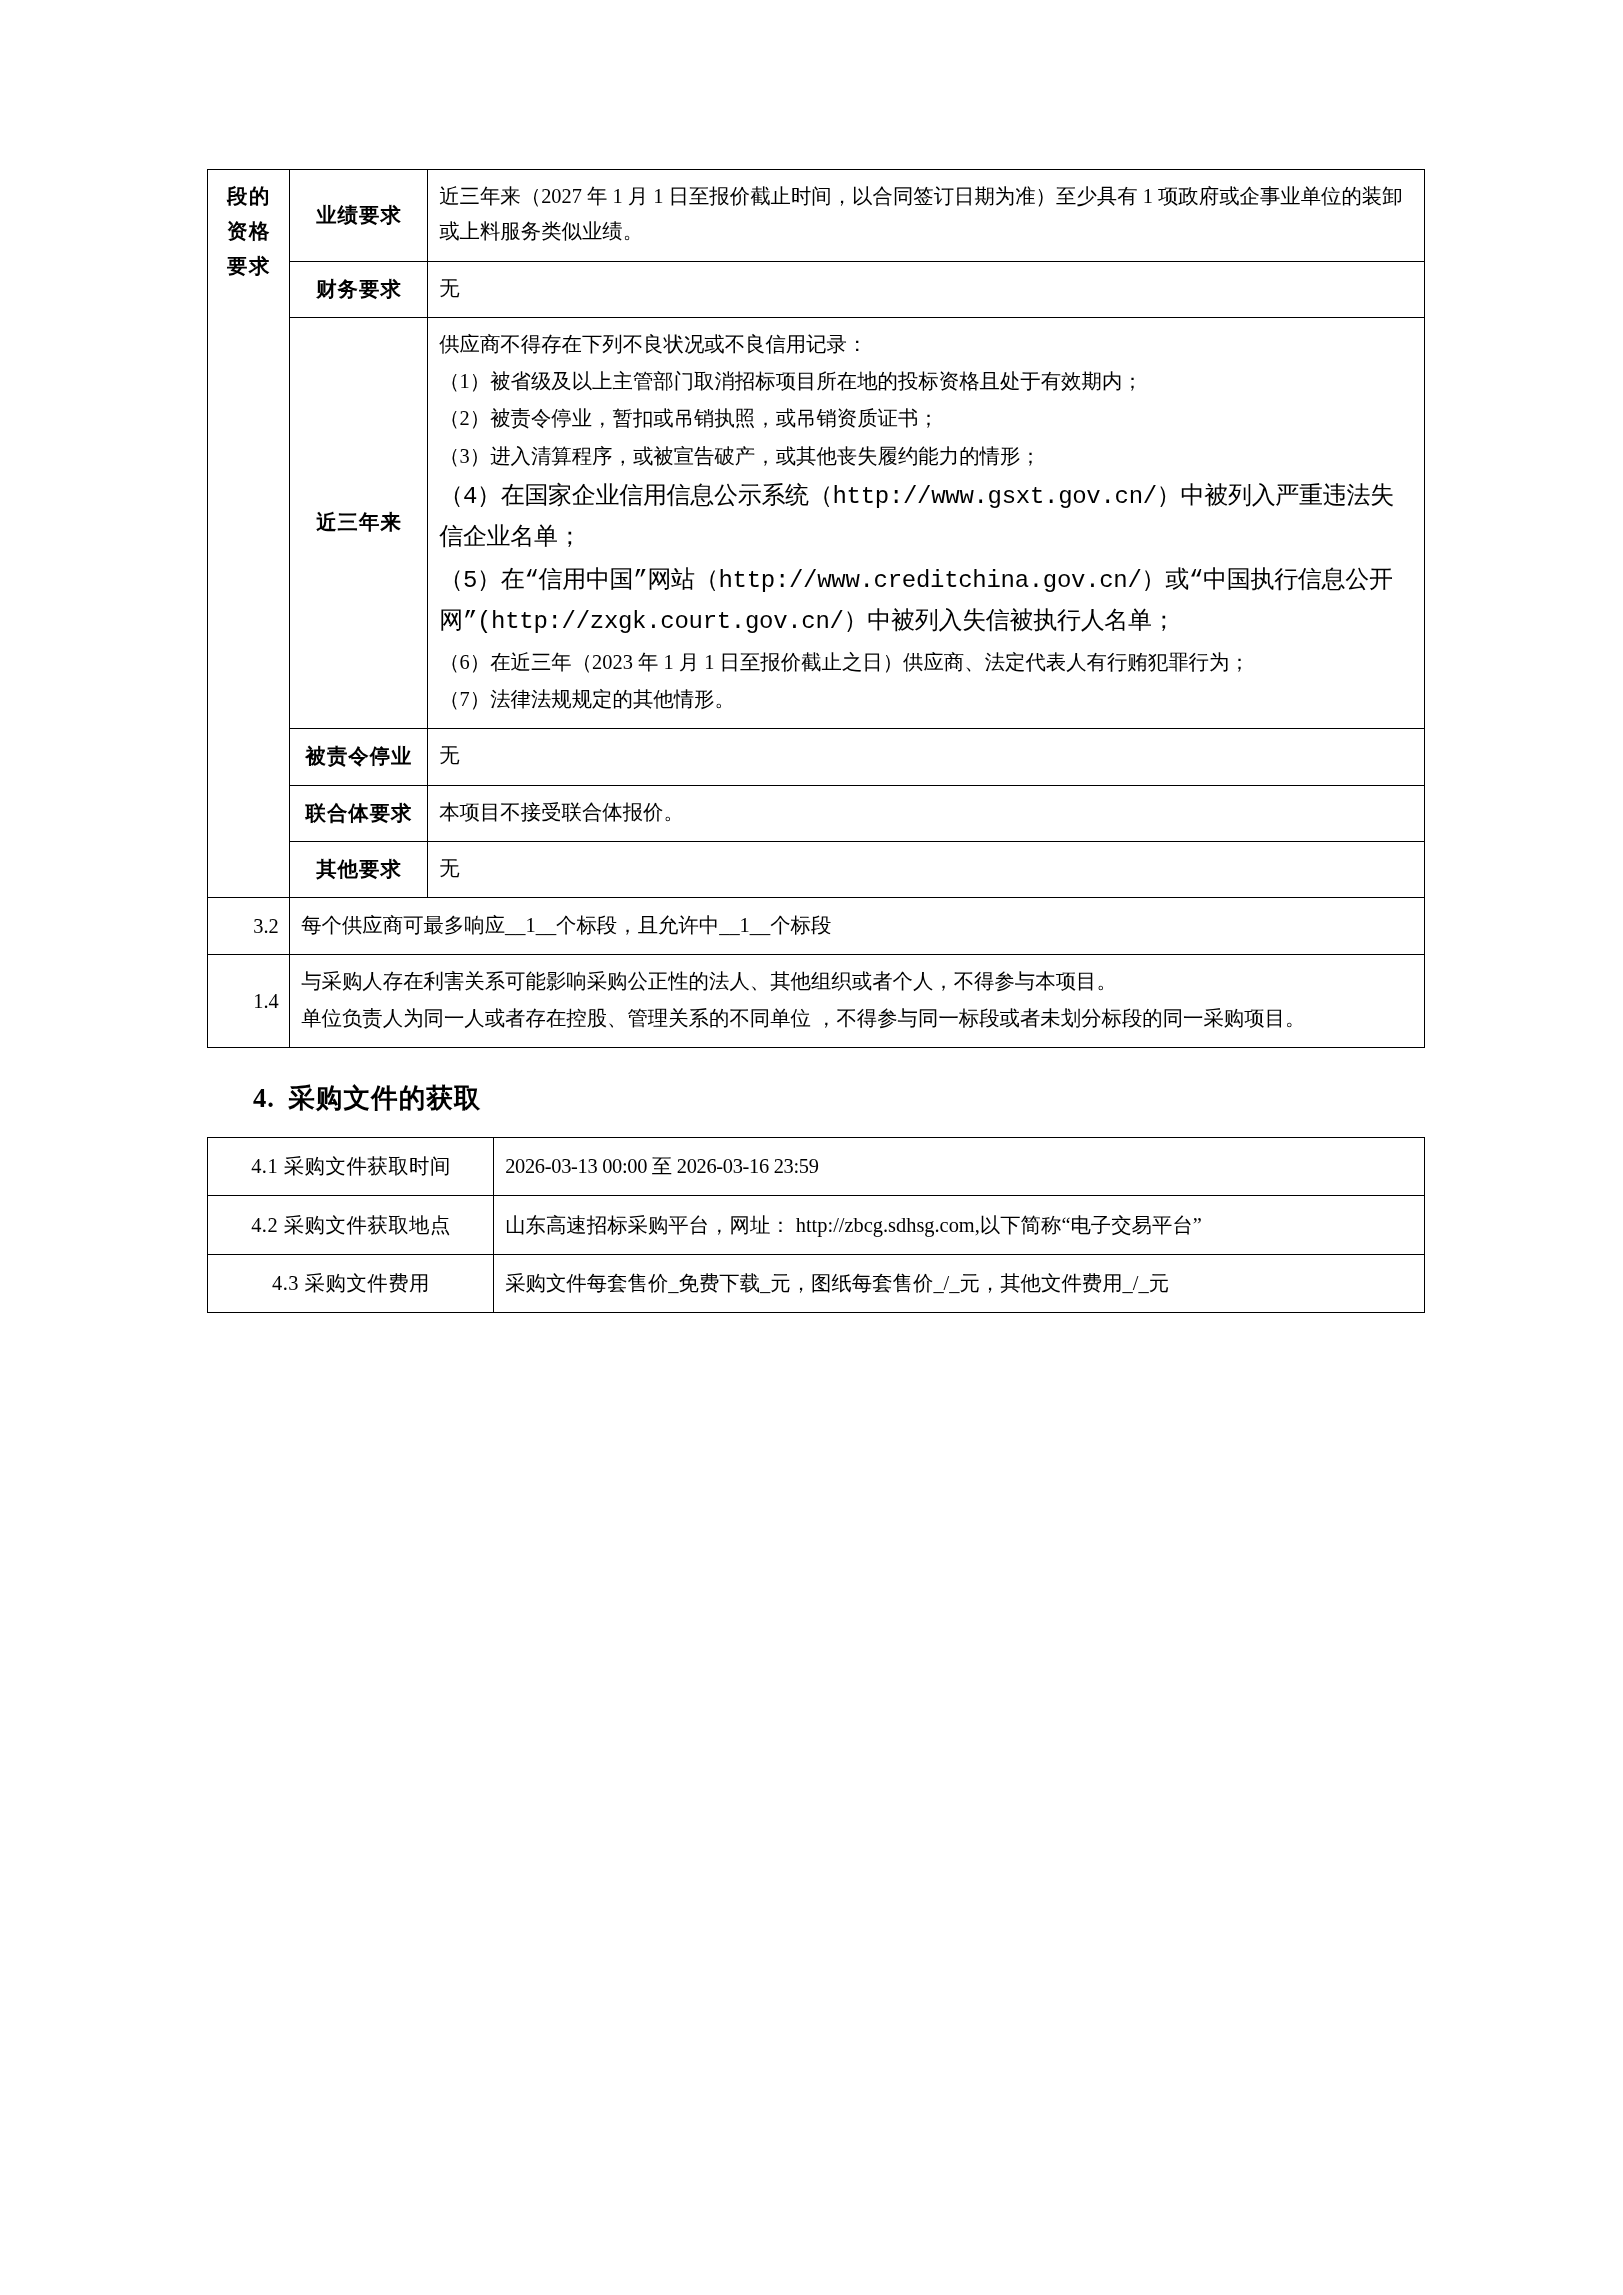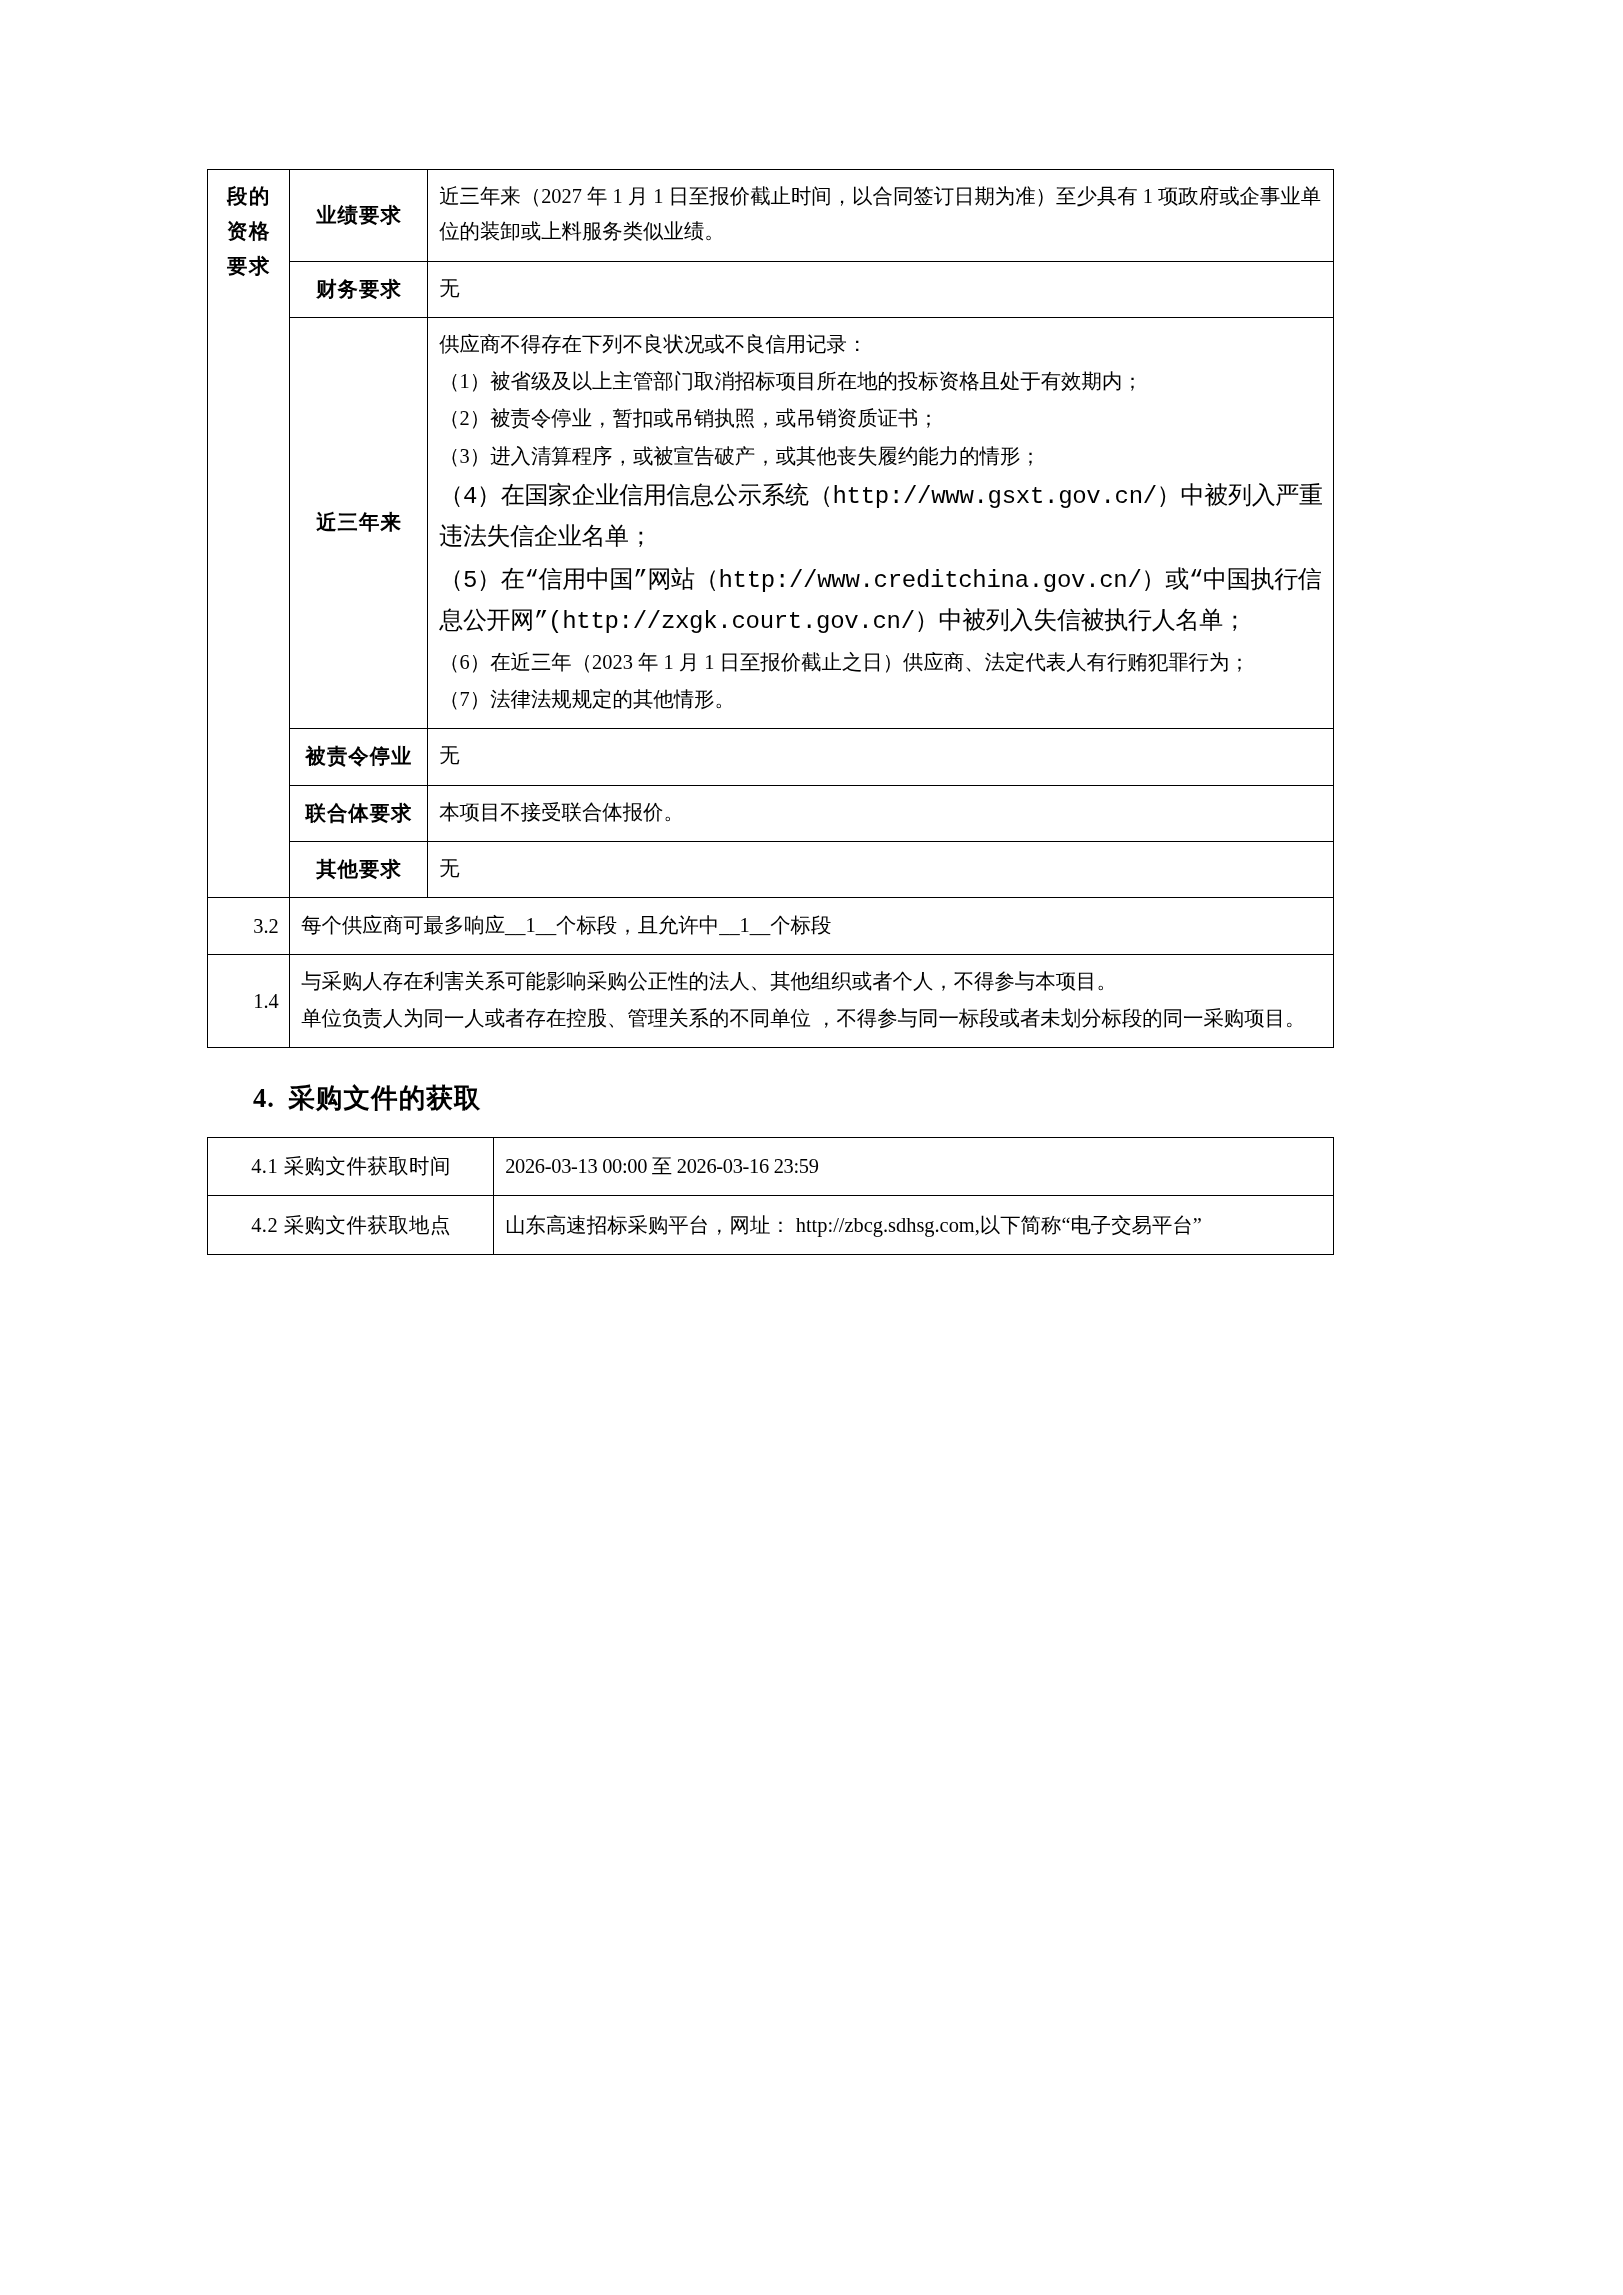--- a/index.html
+++ b/index.html
@@ -16,21 +16,21 @@
   }
   .page {
     position: relative;
     width: 1623px;
     min-height: 2295px;
     box-sizing: border-box;
     padding: 169px 207px 0 207px;
   }
 
   table.doc-table {
-    width: 1127px;
+    width: 1218px;
     border-collapse: collapse;
     table-layout: fixed;
   }
   table.doc-table td {
     border: 1.5px solid #000000;
     vertical-align: top;
     padding: 9.2px 10.2px 9.2px 11.2px;
     font-size: 20.4px;
     line-height: 1.72;
     font-family: "Liberation Serif", "DejaVu Serif", serif;
@@ -193,17 +193,21 @@
     </colgroup>
     <tbody>
       <tr>
         <td class="acq-label">4.1 采购文件获取时间</td>
         <td class="acq-body mono">2026-03-13  00:00 至 2026-03-16  23:59</td>
       </tr>
       <tr>
         <td class="acq-label">4.2 采购文件获取地点</td>
         <td class="acq-body">山东高速招标采购平台，网址： http://zbcg.sdhsg.com,以下简称“电子交易平台”</td>
       </tr>
+      <tr>
+        <td class="acq-label">4.3  采购文件费用</td>
+        <td class="acq-body">采购文件每套售价_免费下载_元，图纸每套售价_/_元，其他文件费用_/_元</td>
+      </tr>
     </tbody>
   </table>
 
 </div>
 
 
 </body></html>

